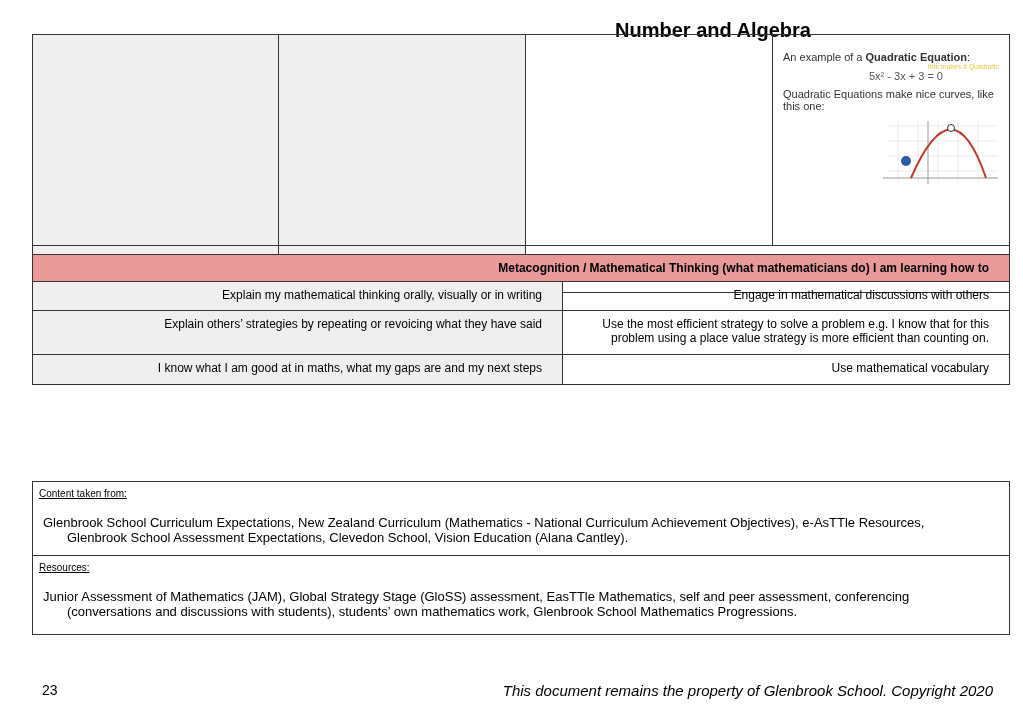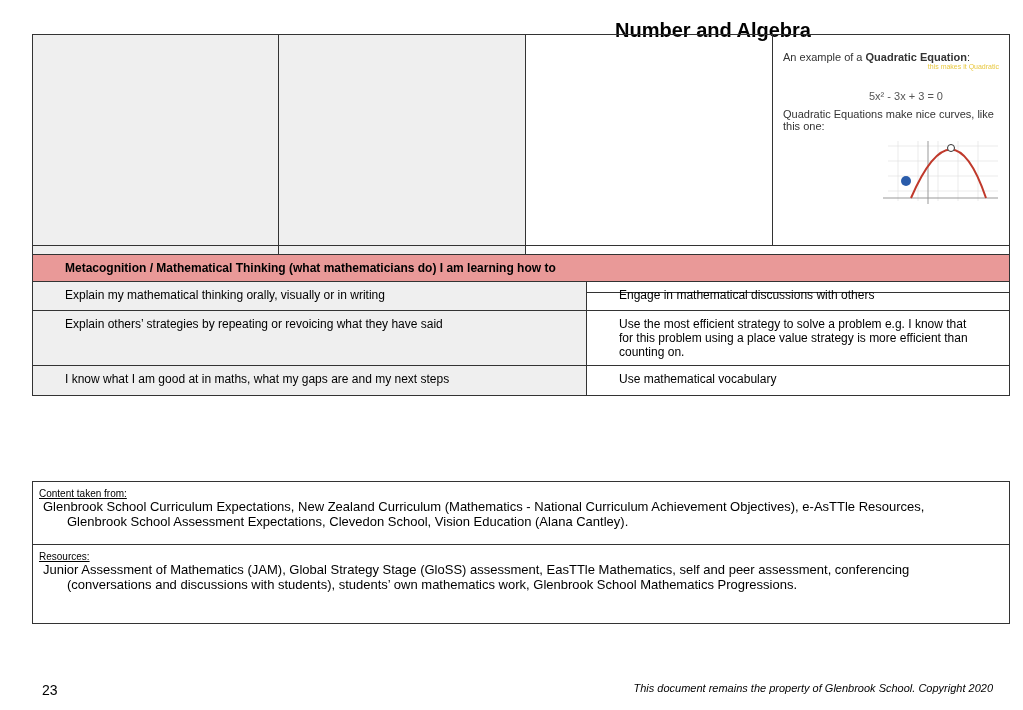--- a/index.html
+++ b/index.html
@@ -4,34 +4,34 @@
 <style>
   html,body{margin:0;padding:0;background:#fff;}
   body{width:1023px;height:710px;position:relative;font-family:"Liberation Sans",sans-serif;color:#000;overflow:hidden;}
   .title{position:absolute;top:19px;left:0;width:811px;text-align:right;font-size:20px;font-weight:bold;}
   .tbl{position:absolute;left:32px;width:978px;border-collapse:collapse;}
   .tbl td{border:1px solid #333;vertical-align:top;font-size:11px;}
   .grey{background:#efefef;}
   #t1{top:34px;}
   #t1 td{height:178px;}
   .img-cell{padding:16px 10px;font-size:7px;color:#333;}
-  .img-cell .eq{font-size:11px;color:#555;text-align:center;margin:20px 0 6px 30px;}
+  .img-cell .eq{font-size:11px;color:#555;text-align:center;margin:0 0 6px 30px;}
   .img-cell .note{color:#e8c840;font-size:7px;text-align:right;}
   .row2 td{height:34px !important;padding:6px 8px;}
   .task{display:flex;gap:8px;padding-left:20px;}
   .chk{width:8px;height:8px;border:1px solid #333;box-shadow:1px 1px 0 #333;margin-top:2px;flex:none;}
   a{color:#1155cc;text-decoration:underline;}
   .meta-head{background:#e99998;text-align:center;font-weight:bold;font-size:14px;padding:7px 0;}
-  .meta td{text-align:left;font-size:12px;padding:6px 32px;}
+  .meta td{text-align:right;font-size:12px;padding:6px 20px;}
   .info td{padding:6px 6px 10px;font-size:13px;}
   .info .h{font-weight:normal;text-decoration:underline;font-size:10px;}
-  .info .b{padding-left:4px;}
+  .info .b{padding-left:4px;margin-top:16px;}
   .info .b2{padding-left:28px;}
   .footer-left{position:absolute;left:42px;top:682px;font-size:14px;}
-  .footer-right{position:absolute;right:30px;top:682px;font-size:11px;font-style:italic;}
+  .footer-right{position:absolute;right:30px;top:682px;font-size:15px;font-style:italic;}
 </style>
 </head>
 <body>
 
 <div class="title">Number and Algebra</div>
 
 <table class="tbl" id="t1">
   <tbody>
       <tr>
     <td class="grey" style="width:243px"></td>

